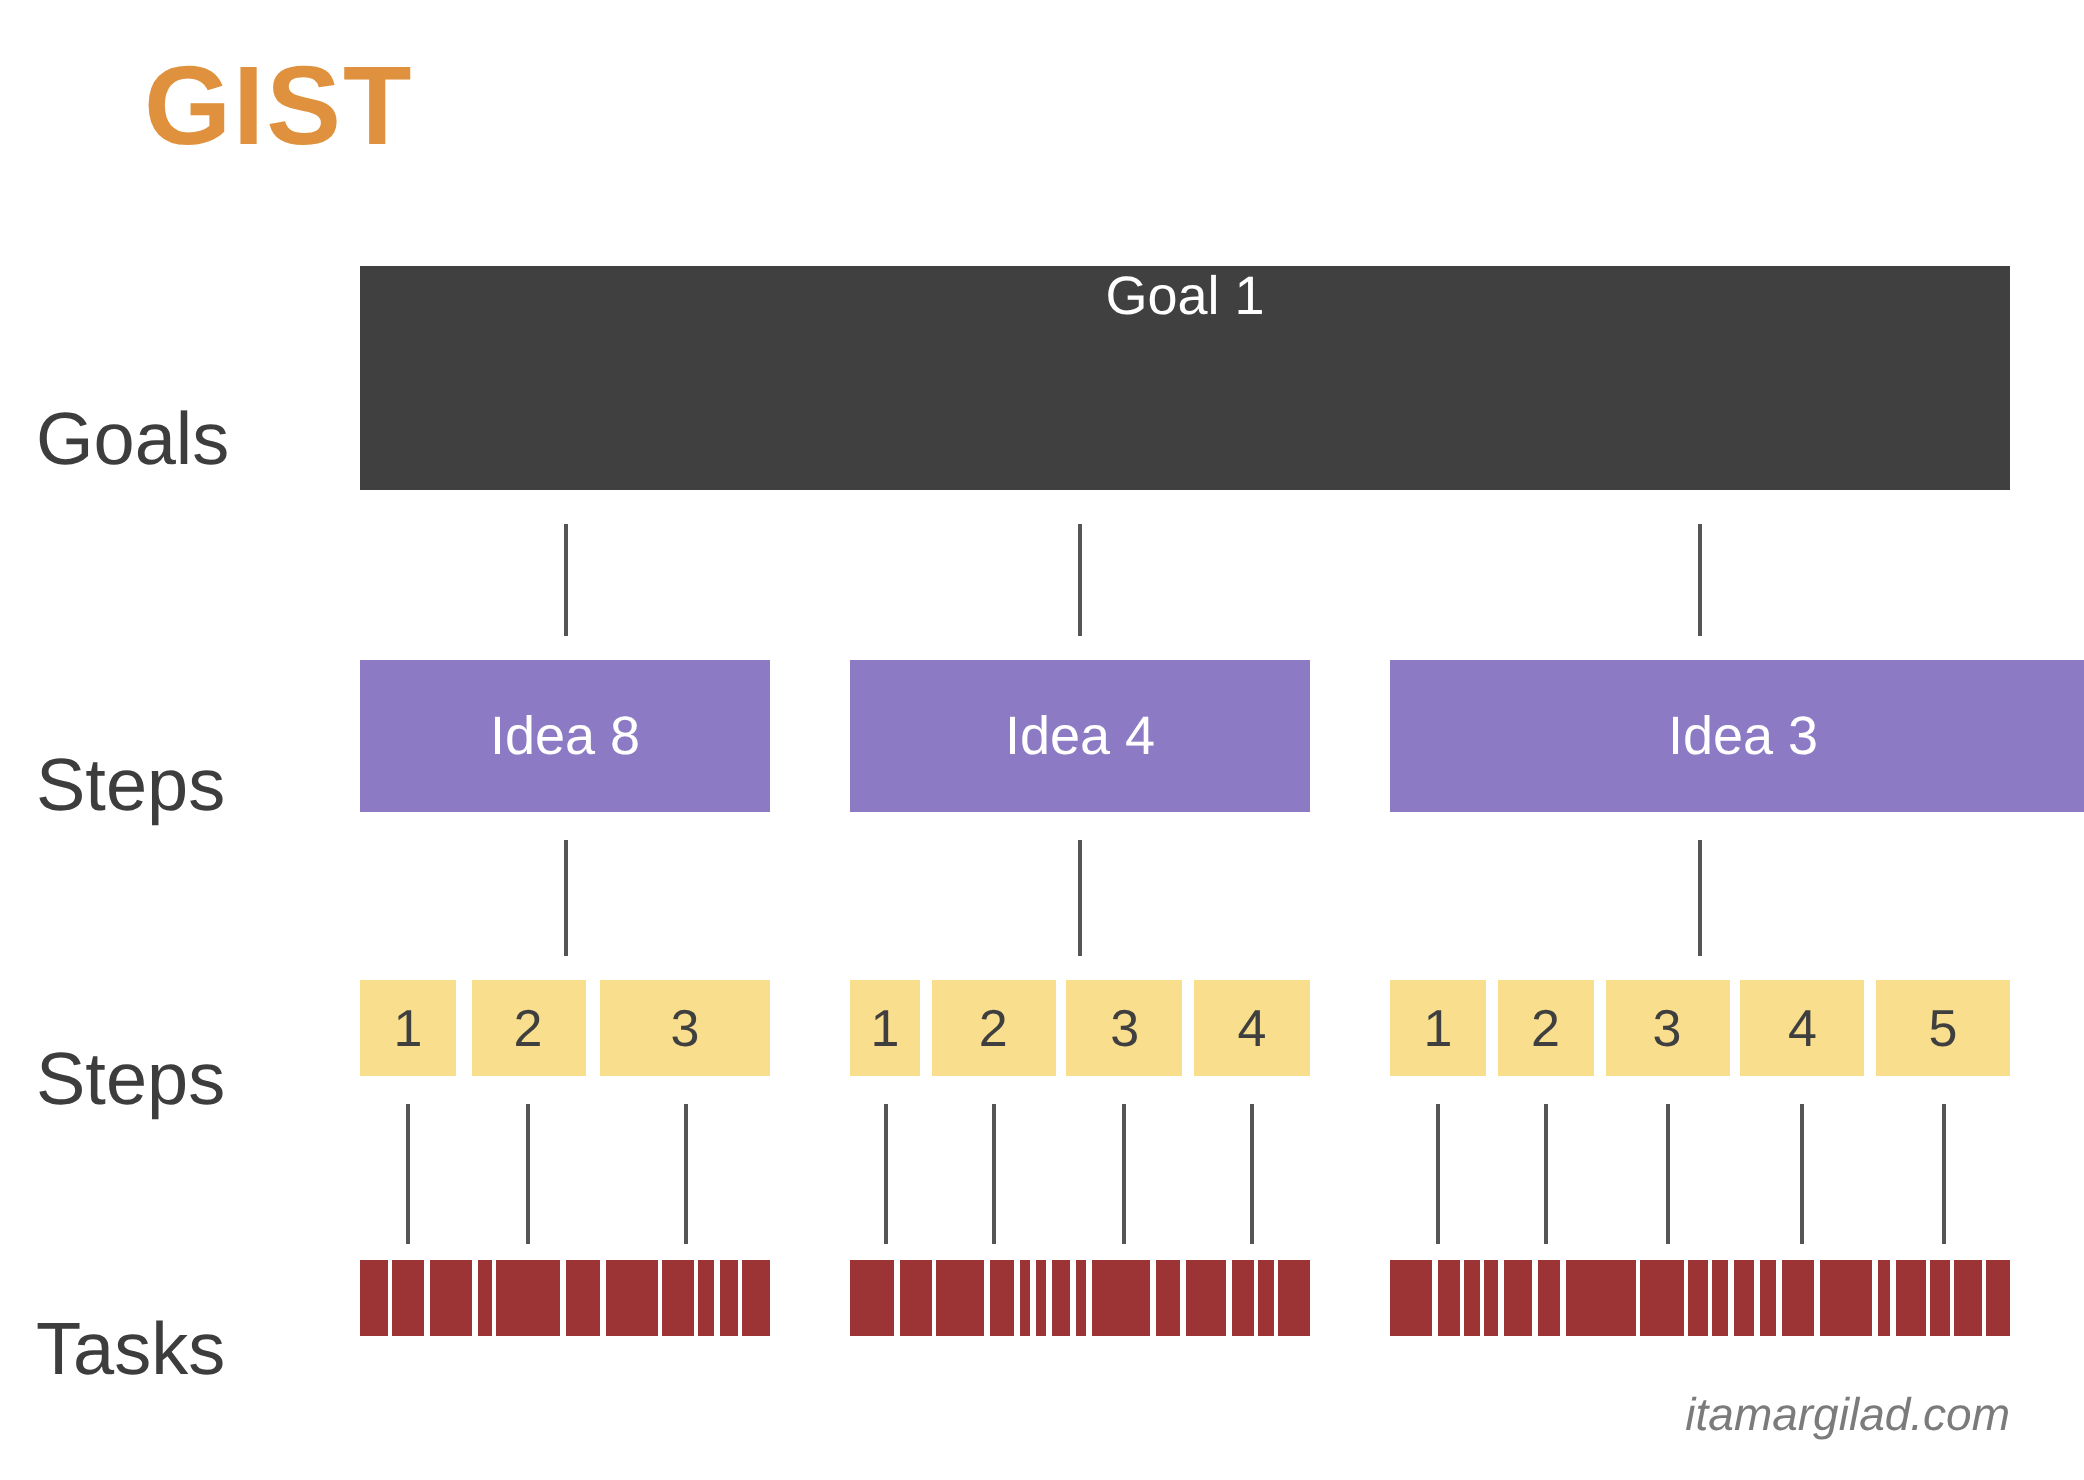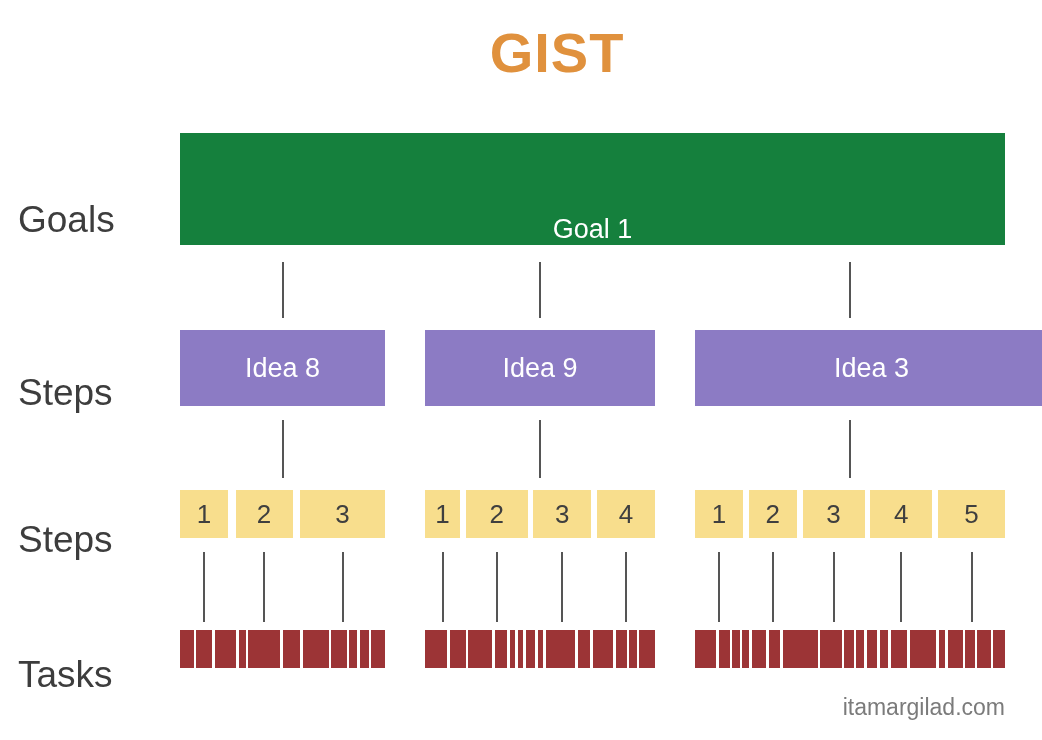--- a/index.html
+++ b/index.html
@@ -11,46 +11,46 @@
     background: #ffffff;
     font-family: "Liberation Sans", sans-serif;
     overflow: hidden;
   }
   .title {
     position: absolute;
     top: 20px;
     left: 0;
     width: 1042px;
     padding-left: 72px;
-    text-align: center;
+    text-align: left;
     font-size: 56px;
     font-weight: 700;
     letter-spacing: 1px;
     color: #E0913D;
   }
   .row-label {
     position: absolute;
     left: 18px;
     transform: translateY(-50%);
     font-size: 37px;
     font-weight: 400;
     color: #3D3D3D;
     margin-top: 27px;
   }
   .goal-bar {
     position: absolute;
     left: 180px;
     top: 133px;
     width: 825px;
     height: 112px;
-    background: #15803d;
+    background: #404040;
     color: #ffffff;
     font-size: 27px;
     display: flex;
-    align-items: flex-end;
+    align-items: flex-start;
     justify-content: center;
   }
   .idea-bar {
     position: absolute;
     top: 330px;
     height: 76px;
     background: #8C7BC4;
     color: #ffffff;
     font-size: 27px;
     display: flex;
@@ -86,20 +86,21 @@
     width: 2px;
     margin-left: -1px;
     background: #555555;
   }
   .watermark {
     position: absolute;
     top: 694px;
     right: 37px;
     font-size: 23px;
     color: #7B7B7B;
+    font-style: italic;
   }
 </style>
 </head>
 <body>
 
 <div class="canvas">
   <div class="title">GIST</div>
 
   <div class="row-label" style="top:193px">Goals</div>
   <div class="row-label" style="top:366px">Steps</div>
@@ -132,21 +133,21 @@
         <div class="task-seg" style="flex-grow: 32;"></div>
         <div class="task-seg" style="flex-grow: 18;"></div>
         <div class="task-seg" style="flex-grow: 26;"></div>
         <div class="task-seg" style="flex-grow: 16;"></div>
         <div class="task-seg" style="flex-grow: 8;"></div>
         <div class="task-seg" style="flex-grow: 9;"></div>
         <div class="task-seg" style="flex-grow: 14;"></div>
       </div>
       <div class="vline" style="left: 540px; top: 262px; height: 56px;"></div>
       <div class="idea-bar" style="left: 425px; width: 230px;">
-        <div class="">Idea 9</div>
+        <div class="">Idea 4</div>
       </div>
       <div class="vline" style="left: 540px; top: 420px; height: 58px;"></div>
       <div class="vline" style="left: 442.5px; top: 552px; height: 70px;"></div>
       <div class="vline" style="left: 496.667px; top: 552px; height: 70px;"></div>
       <div class="vline" style="left: 562.333px; top: 552px; height: 70px;"></div>
       <div class="vline" style="left: 626px; top: 552px; height: 70px;"></div>
       <div class="steps-row" style="left: 425px; width: 230px;">
         <div class="step-box" style="width: 35px;">1</div>
         <div class="step-box" style="width: 62px;">2</div>
         <div class="step-box" style="width: 58px;">3</div>

